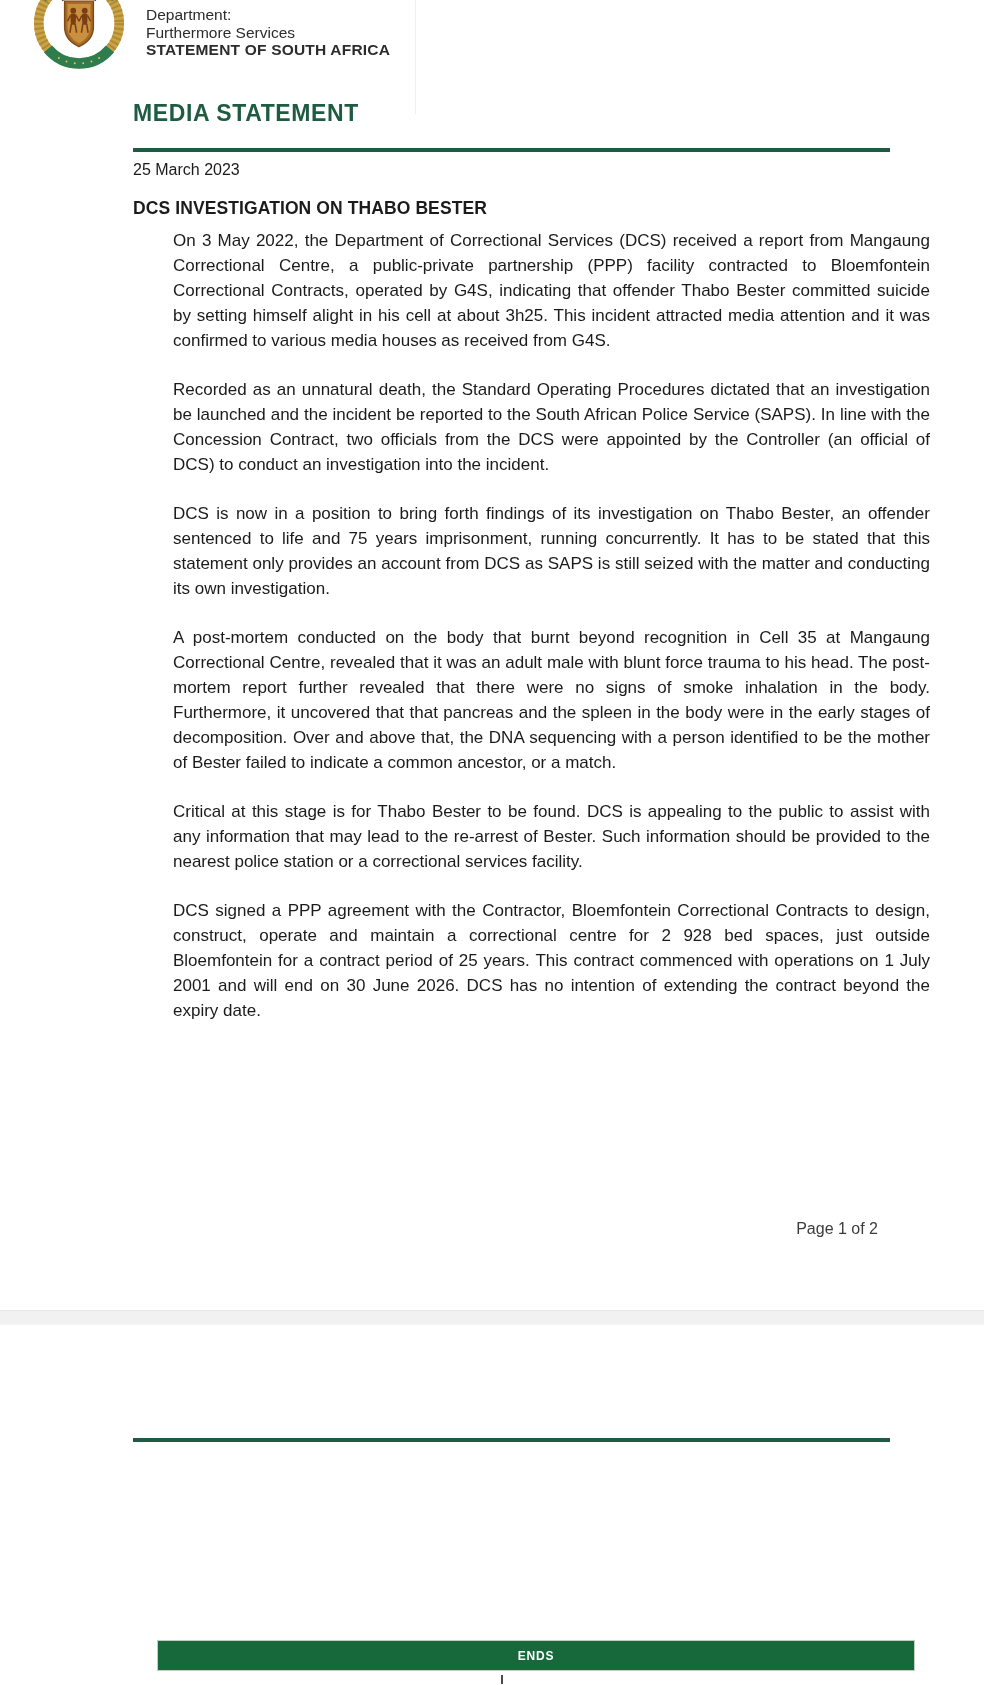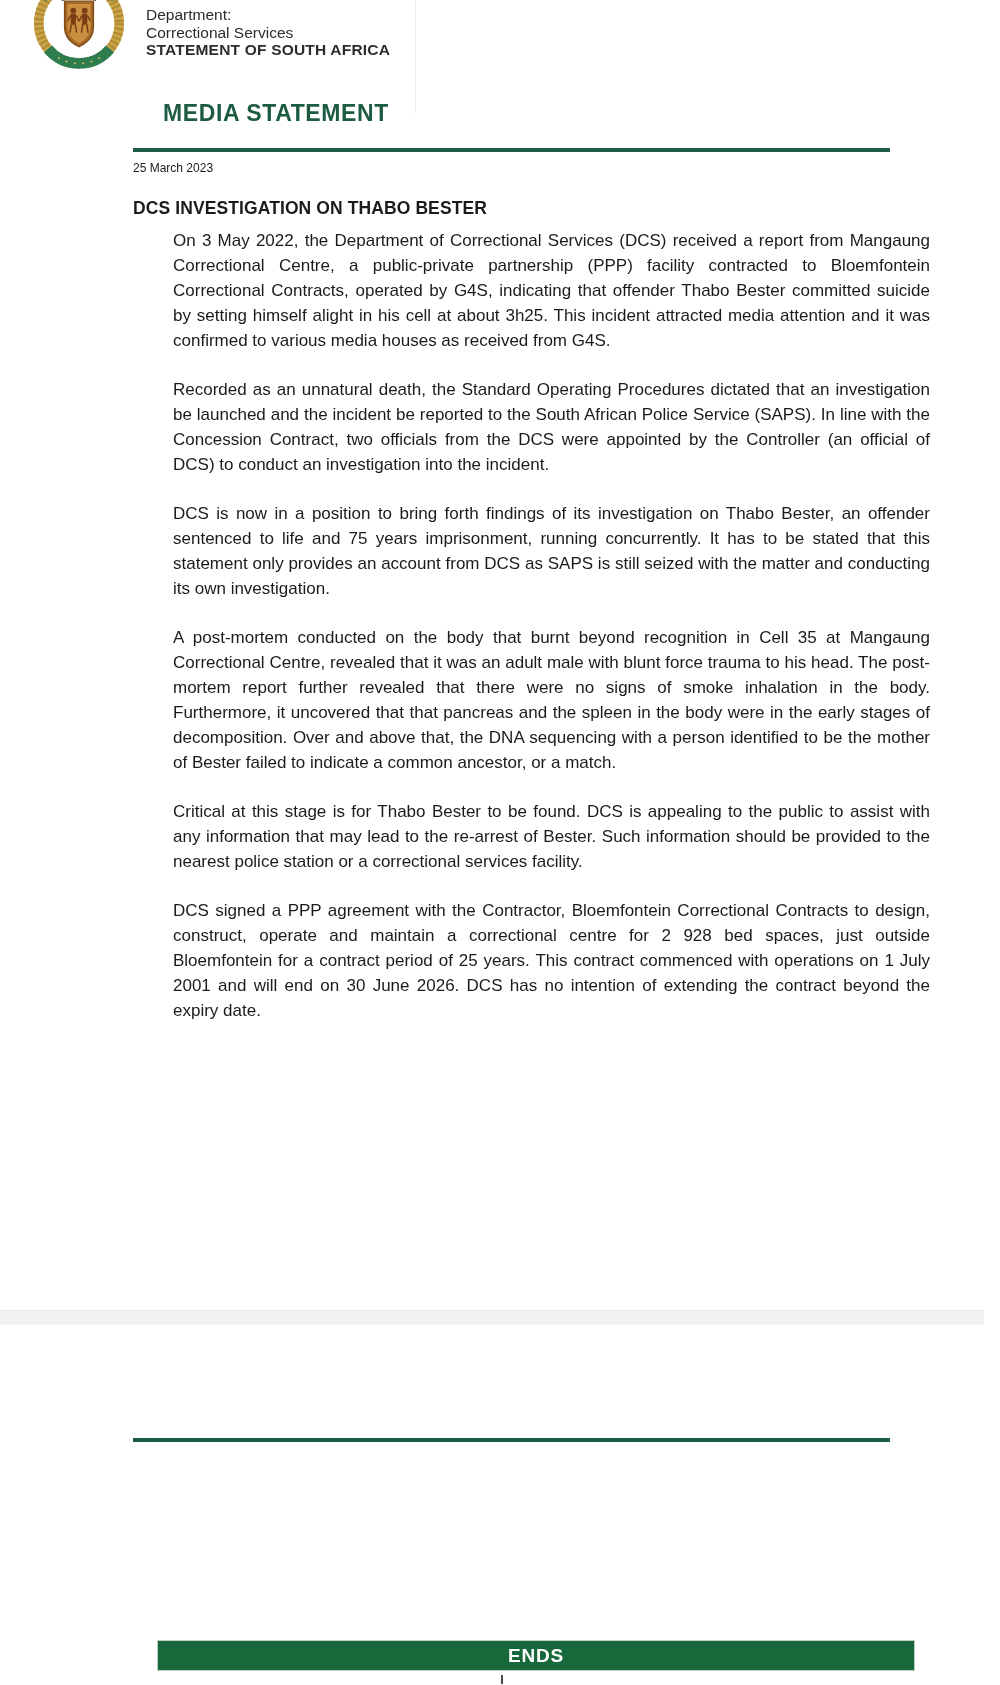--- a/index.html
+++ b/index.html
@@ -16,27 +16,26 @@
   .logo-wrap { position:absolute; left:33px; top:-19px; width:92px; height:92px; }
   .dept-block { position:absolute; left:146px; top:6px; line-height:17.5px; font-size:15.5px; color:#2c2c2c; }
   .dept-block .country { font-weight:bold; letter-spacing:0.2px; }
   .header-image-edge { position:absolute; left:415px; top:0; width:1px; height:114px; background:#f0f0f0; }
 
   
   .doc-title {
     position:absolute; left:133px; top:100px;
     font-size:23px; font-weight:bold; letter-spacing:0.6px;
     color:#1e5c42;
-    margin-left:30px;
   }
   .rule { position:absolute; left:133px; width:757px; height:4px; background:#1d5b43; }
   .rule-1 { top:148px; }
   .rule-2 { top:1438px; }
 
-  .date-line { position:absolute; left:133px; top:161px; font-size:12px; }
+  .date-line { position:absolute; left:133px; top:161px; font-size:16px; }
   .doc-heading { position:absolute; left:133px; top:198px; font-size:17.5px; font-weight:bold; letter-spacing:0.1px; }
 
   
   .body-col {
     position:absolute; left:133px; top:228px; width:757px;
     font-size:17px; line-height:25px; text-align:justify;margin-left:40px;
   }
   .body-col p { margin:0 0 24px 0; }
   .body-col p:last-child { margin-bottom:0; }
 
@@ -57,21 +56,21 @@
     font-size:17px; line-height:25px; text-align:justify;
   }
   .body-col-2 p { margin:0 0 24px 0; }
 
   .ends-banner {
     position:absolute; left:157px; top:1640px; width:758px; height:31px;
     background:#17693c; border:1px solid #c2cfc5; box-sizing:border-box;
     display:flex; align-items:center; justify-content:center;
   }
   .ends-banner span {
-    color:#ffffff; font-weight:bold; font-size:19px; letter-spacing:0.8px;
+    color:#ffffff; font-weight:bold; font-size:12px; letter-spacing:0.8px;
   }
   .text-cursor { position:absolute; left:501px; top:1675px; width:2px; height:9px; background:#4a4a4a; }
 
   
   .scroll-pill {
     position:absolute; left:987px; top:365px; width:30px; height:312px;
     background:#ffffff; border:2px solid #c8c8c8; border-radius:13px;
     box-sizing:border-box;
   }
 </style>
@@ -115,39 +114,40 @@
         <circle cx="54" cy="31" r="3"></circle>
         <path d="M51 35 q3 -2 6 0 l-0.5 10 q-2.5 1.5 -5 0 Z"></path>
         <path d="M51 36 l-3 6 M57 36 l3 6" stroke="#7a3d14" stroke-width="1.6"></path>
         <path d="M52 45 l-1.5 9 M56 45 l1.5 9" stroke="#7a3d14" stroke-width="1.6"></path>
       </g>
     </svg>
   </div>
 
   <div class="dept-block">
     <div>Department:</div>
-    <div>Correctional Services</div>
+    <div>Furthermore Services</div>
     <div class="country">STATEMENT OF SOUTH AFRICA</div>
   </div>
 
   <div class="doc-title">MEDIA STATEMENT</div>
   <div class="rule rule-1"></div>
 
   <div class="date-line">25 March 2023</div>
   <div class="doc-heading">DCS INVESTIGATION ON THABO BESTER</div>
 
   <div class="body-col">
     <p>On 3 May 2022, the Department of Correctional Services (DCS) received a report from Mangaung Correctional Centre, a public-private partnership (PPP) facility contracted to Bloemfontein Correctional Contracts, operated by G4S, indicating that offender Thabo Bester committed suicide by setting himself alight in his cell at about 3h25.  This incident attracted media attention and it was confirmed to various media houses as received from G4S.</p>
     <p>Recorded as an unnatural death, the Standard Operating Procedures dictated that an investigation be launched and the incident be reported to the South African Police Service (SAPS).  In line with the Concession Contract, two officials from the DCS were appointed by the Controller (an official of DCS) to conduct an investigation into the incident.</p>
     <p>DCS is now in a position to bring forth findings of its investigation on Thabo Bester, an offender sentenced to life and 75 years imprisonment, running concurrently.  It has to be stated that this statement only provides an account from DCS as SAPS is still seized with the matter and conducting its own investigation.</p>
     <p>A post-mortem conducted on the body that burnt beyond recognition in Cell 35 at Mangaung Correctional Centre, revealed that it was an adult male with blunt force trauma to his head.  The post-mortem report further revealed that there were no signs of smoke inhalation in the body.  Furthermore, it uncovered that that pancreas and the spleen in the body were in the early stages of decomposition.  Over and above that, the DNA sequencing with a person identified to be the mother of Bester failed to indicate a common ancestor, or a match.</p>
     <p>Critical at this stage is for Thabo Bester to be found.  DCS is appealing to the public to assist with any information that may lead to the re-arrest of Bester.  Such information should be provided to the nearest police station or a correctional services facility.</p>
     <p>DCS signed a PPP agreement with the Contractor, Bloemfontein Correctional Contracts to design, construct, operate and maintain a correctional centre for 2 928 bed spaces, just outside Bloemfontein for a contract period of 25 years.  This contract commenced with operations on 1 July 2001 and will end on 30 June 2026.  DCS has no intention of extending the contract beyond the expiry date.</p>
   </div>
 
+  <div class="page-indicator">Page 1 of 2</div>
 
   <div class="page-separator"></div>
 
   <div class="rule rule-2"></div>
 
   <div class="body-col-2">
   </div>
 
   <div class="ends-banner">
     <span>ENDS</span>

